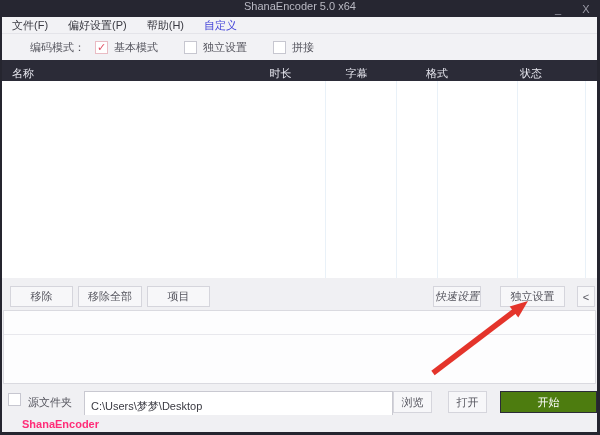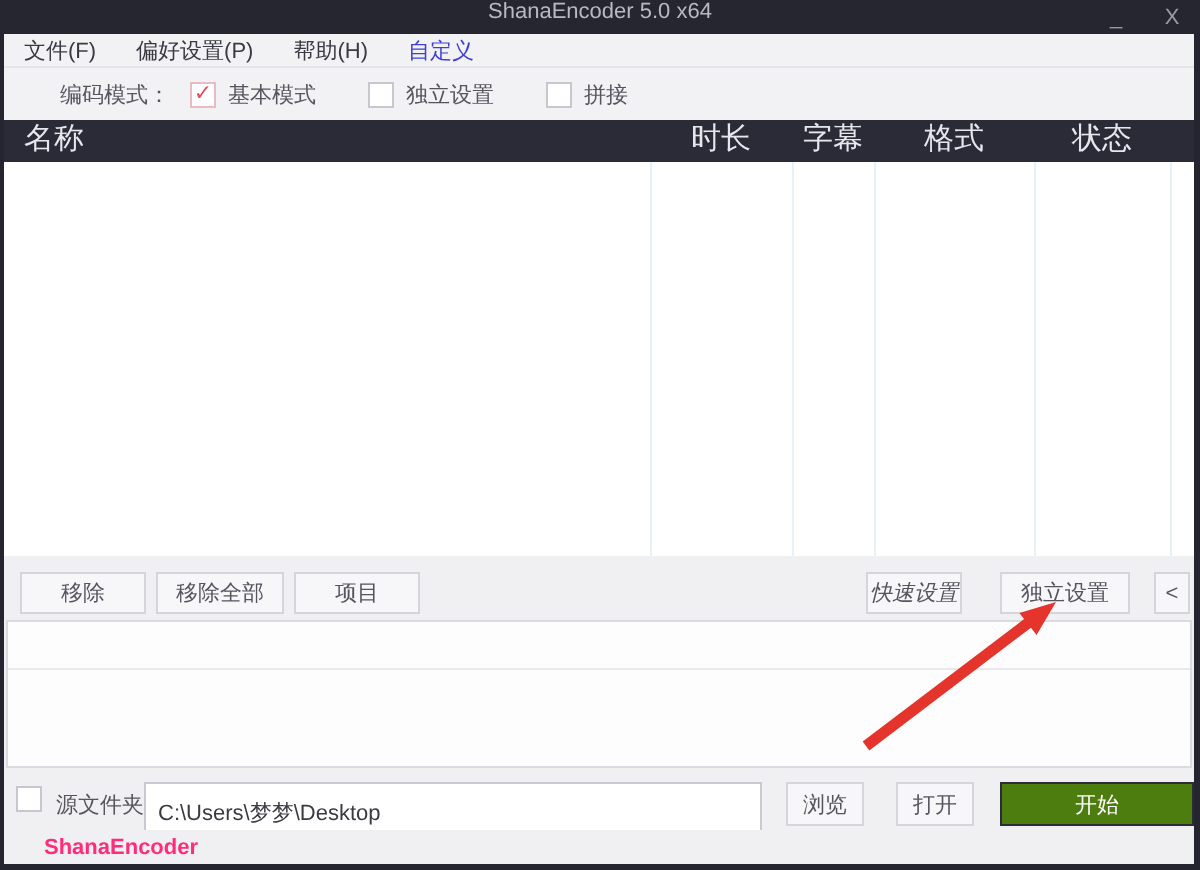--- a/index.html
+++ b/index.html
@@ -30,21 +30,21 @@
   .modebar { position:absolute; left:2px; top:34px; width:595px; height:26px; background:#f2f2f5;
              display:flex; align-items:center; font-size:11px; color:#55555e; }
   .modebar-label { margin-left:28px; }
   .chk { width:13px; height:13px; background:#fff; border:1px solid #c7c7d0; margin-left:26px; margin-right:6px;
          display:flex; align-items:center; justify-content:center; font-size:11px; line-height:11px; }
   .chk.checked { border-color:#e9bcc4; color:#e04f63; }
   .chk.first { margin-left:10px; }
 
   
   .thead { position:absolute; left:2px; top:60px; width:595px; height:21px; background:#2b2b37;
-           display:flex; align-items:flex-start; color:#e6e6ee; font-size:15px; }
+           display:flex; align-items:flex-end; color:#e6e6ee; font-size:11px;gap:20px; }
   .th-name { flex:1; padding-left:10px; text-align:left; }
   .th { text-align:center; }
   .th-dur { width:71px; } .th-sub { width:41px; } .th-fmt { width:80px; } .th-sta { width:68px; } .th-pad { width:12px; }
 
   
   .tbody { position:absolute; left:2px; top:81px; width:595px; height:197px; background:#ffffff; }
   .colsep { position:absolute; top:0; width:1px; height:100%; background:#e9f1f8; }
 
   
   .btn { position:absolute; top:286px; height:21px; background:#f7f7f9; border:1px solid #d5d5dc;
@@ -57,21 +57,21 @@
   .b-collapse { left:577px; width:18px; }
 
   
   .logpanel { position:absolute; left:3px; top:310px; width:593px; height:74px; background:#fdfdfe; border:1px solid #dadae0; }
   .logdivider { position:absolute; left:0; top:23px; width:100%; height:1px; background:#e8e8ed; }
 
   
   .outrow { position:absolute; left:2px; top:389px; width:595px; height:26px; font-size:11px; color:#55555e; }
   .src-chk { position:absolute; left:6px; top:4px; width:13px; height:13px; background:#fff; border:1px solid #c7c7d0; }
   .src-label { position:absolute; left:26px; top:6px; }
-  .path-input { position:absolute; left:70px; top:2px; width:309px; height:22px; border:1px solid #c9c9d1; background:#fff;
+  .path-input { position:absolute; left:82px; top:2px; width:309px; height:22px; border:1px solid #c9c9d1; background:#fff;
                 font-size:11px; color:#3a3a42; padding:14px 6px; outline:none; }
   .o-browse { left:393px; top:391px; width:39px; height:22px; }
   .o-open { left:448px; top:391px; width:39px; height:22px; }
   .o-start { left:500px; top:391px; width:97px; height:22px; background:#4d7c0f; border:1px solid #2b2b37; color:#ffffff; }
 
   
   .statusbar { position:absolute; left:2px; top:415px; width:595px; height:17px; background:#f0f0f3;
                display:flex; align-items:center; }
   .brand { margin-left:20px; font-size:11px; font-weight:bold; color:#ff2d78; font-style:normal; }
 

